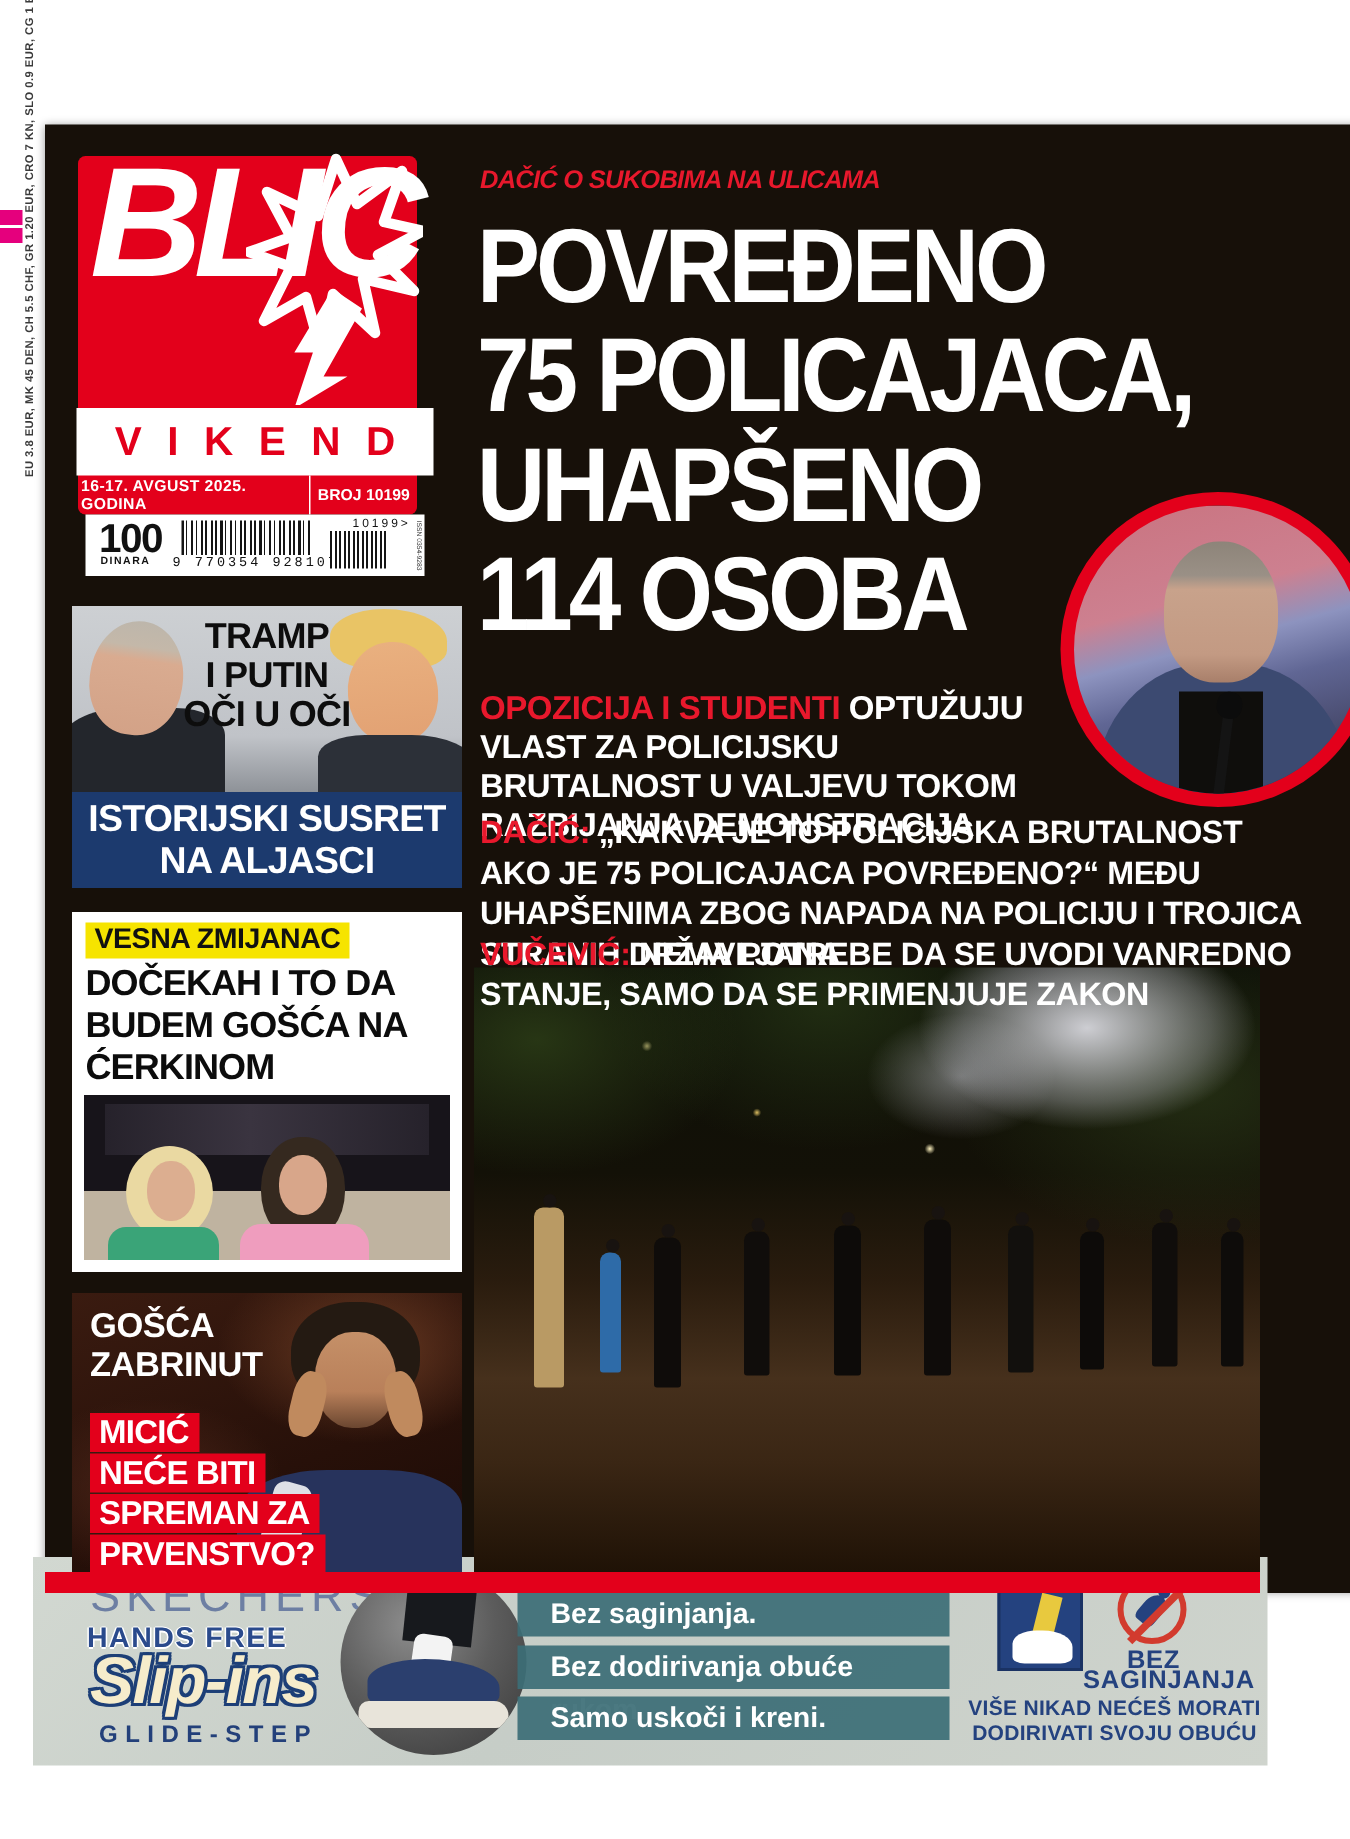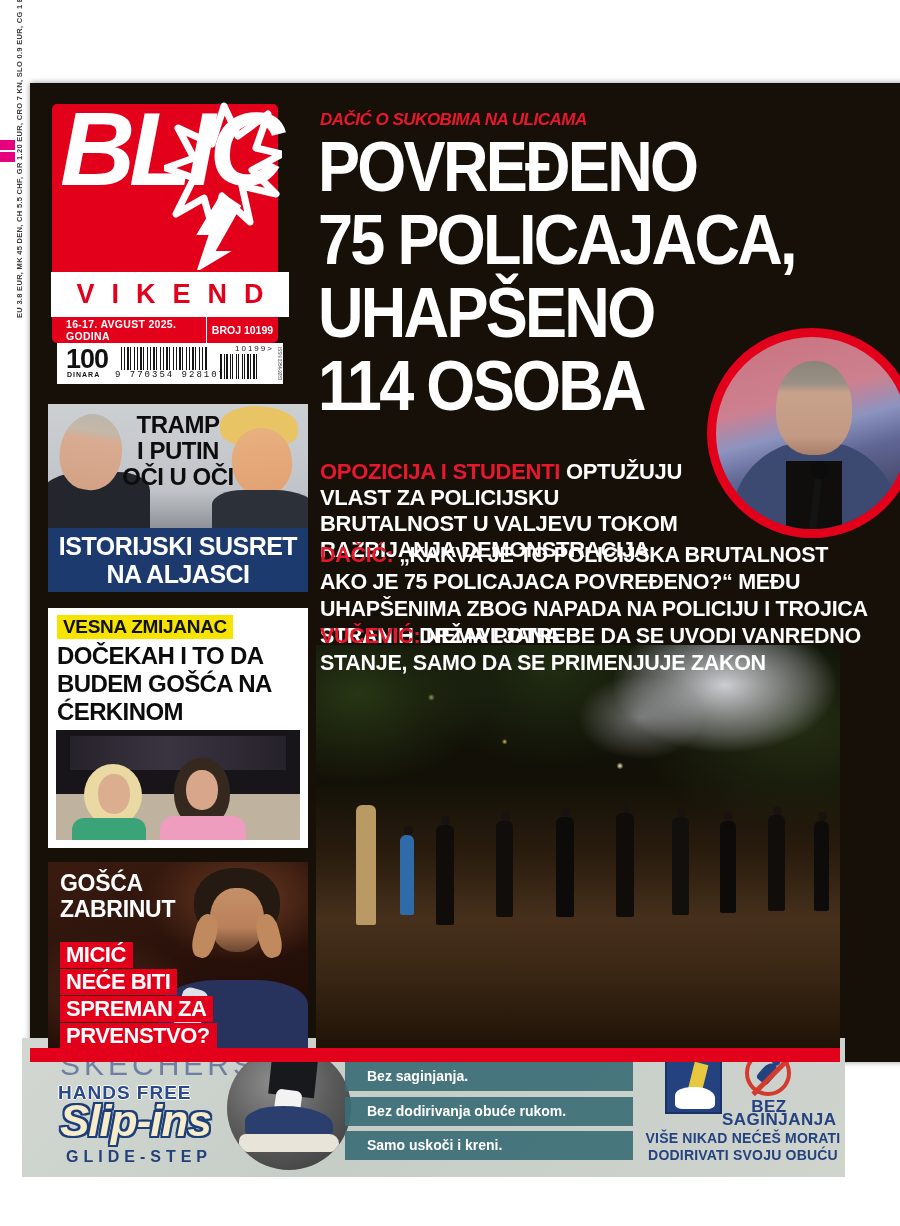--- a/index.html
+++ b/index.html
@@ -13,34 +13,34 @@
   
   .front { position:absolute; left:30px; top:43px; width:888px; height:979px; background:#171009; overflow:hidden; box-shadow:0 0 6px rgba(0,0,0,.4);margin-top:40px; }
 
   
   .logo-box { position:absolute; left:22px; top:21px; width:226px; height:239px; background:#e3001b; border-radius:5px; }
   .blic { position:absolute; left:8px; top:-14px; font-size:104px; font-weight:900; font-style:italic; color:#fff; letter-spacing:-6px; z-index:2; }
   .starburst { position:absolute; right:-4px; top:-2px; z-index:1; }
   .vikend-band { position:absolute; left:-1px; top:168px; width:238px; height:45px; background:#fff; z-index:3; display:flex; align-items:center; justify-content:center; }
   .vikend-band span { color:#e3001b; font-size:27px; font-weight:900; letter-spacing:17px; text-indent:17px; }
   .date-strip { position:absolute; left:0; top:213px; width:100%; height:26px; display:flex; align-items:center; z-index:3; color:#fff; font-size:10.5px; font-weight:700; }
-  .date-strip .d-left { flex:1; padding-left:14px; letter-spacing:.3px; }
+  .date-strip .d-left { flex:1; padding-left:2px; letter-spacing:.3px; }
   .date-strip .d-right { width:72px; text-align:center; border-left:1px solid #fff; align-self:stretch; display:flex; align-items:center; justify-content:center; }
   .barcode-box { position:absolute; left:27px; top:260px; width:226px; height:41px; background:#fff; }
   .price-num { position:absolute; left:9px; top:1px; font-size:27px; font-weight:700; color:#111; letter-spacing:-1px; }
   .price-unit { position:absolute; left:10px; top:28px; font-size:7px; font-weight:700; color:#111; letter-spacing:1px; }
   .bars-main { position:absolute; left:64px; top:4px; width:86px; height:23px; background:repeating-linear-gradient(90deg,#151515 0 1.5px,#fff 1.5px 3px,#151515 3px 4px,#fff 4px 6.5px); }
   .bars-digits { position:absolute; left:58px; top:27px; font-family:"Liberation Mono",monospace; font-size:9px; letter-spacing:2px; color:#111; }
   .bars-small { position:absolute; left:163px; top:11px; width:38px; height:25px; background:repeating-linear-gradient(90deg,#151515 0 1.5px,#fff 1.5px 3.5px,#151515 3.5px 4.5px,#fff 4.5px 6px); }
   .bars-small-num { position:absolute; left:178px; top:1px; font-family:Liberation Sans, sans-serif; font-size:8px; letter-spacing:2px; color:#111; }
   .issn { position:absolute; right:1px; top:4px; writing-mode:vertical-rl; font-size:4.5px; color:#333; }
 
   
   .kicker { position:absolute; left:290px; top:27px; font-size:17px; font-weight:900; font-style:italic; color:#e8182c; letter-spacing:-.5px; z-index:5; }
-  .headline { position:absolute; left:288px; top:48px; z-index:5; }
+  .headline { position:absolute; left:288px; top:58px; z-index:5; }
   .headline div { height:73px; line-height:73px; font-size:70px; font-weight:900; color:#fff; letter-spacing:-3px; transform:scaleX(.9); transform-origin:left center; white-space:nowrap; }
   .deck { position:absolute; left:290px; top:376px; width:378px; font-size:22px; font-weight:900; line-height:26px; color:#fff; letter-spacing:-.3px; z-index:5; }
   .deck .tag { color:#e8182c; }
   .quote1 { position:absolute; left:290px; top:459px; width:548px; font-size:21.5px; font-weight:900; line-height:27px; color:#fff; letter-spacing:-.3px; z-index:5; }
   .quote1 .tag, .quote2 .tag { color:#e8182c; }
   .quote2 { position:absolute; left:290px; top:540px; width:548px; font-size:21.5px; font-weight:900; line-height:27px; color:#fff; letter-spacing:-.3px; z-index:5; }
 
   
   .dacic { position:absolute; left:677px; top:245px; width:210px; height:210px; border-radius:50%; border:9px solid #e3001b; overflow:hidden; z-index:6; background:linear-gradient(165deg,#c9737f 0%,#cd8090 34%,#8d93bf 48%,#606694 62%,#2e2d44 100%); }
   .dacic .blazer { position:absolute; left:14px; bottom:-18px; width:170px; height:105px; background:#3c4a71; border-radius:45% 45% 0 0/80% 80% 0 0; }
@@ -111,21 +111,21 @@
   .ad { position:absolute; left:22px; top:1038px; width:823px; height:139px; background:linear-gradient(135deg,#d2d8d1 0%,#c6cdc7 45%,#cfd4cd 100%); }
   .ad-brand { position:absolute; left:38px; top:10px; font-size:30px; font-weight:400; color:#6d7fa3; letter-spacing:4px; }
   .ad-l1 { position:absolute; left:36px; top:44px; font-size:19px; font-weight:900; color:#2a4a8c; letter-spacing:1px; text-shadow:-1px 0 #fff,1px 0 #fff,0 -1px #fff,0 1px #fff; }
   .ad-l2 { position:absolute; left:38px; top:58px; font-size:44px; font-weight:900; font-style:italic; color:#f6eccb; letter-spacing:-1px; text-shadow:-2px 0 #1d3f77,2px 0 #1d3f77,0 -2px #1d3f77,0 2px #1d3f77,-2px -2px #1d3f77,2px 2px #1d3f77,-2px 2px #1d3f77,2px -2px #1d3f77; }
   .ad-l3 { position:absolute; left:44px; top:110px; font-size:16px; font-weight:800; color:#23407a; letter-spacing:5px; }
   .ad-shoe { position:absolute; left:205px; top:8px; width:124px; height:124px; border-radius:50%; overflow:hidden; background:radial-gradient(circle at 38% 30%,#8d8d8d 0%,#5c5c5c 48%,#383838 100%); }
   .ad-pant { position:absolute; left:44px; top:-6px; width:46px; height:56px; background:#17191d; transform:rotate(6deg); }
   .ad-sock { position:absolute; left:48px; top:44px; width:26px; height:26px; background:#f3f3f3; border-radius:6px; transform:rotate(8deg); }
   .ad-sneaker { position:absolute; left:18px; top:60px; width:88px; height:34px; background:#2b3f6e; border-radius:46% 60% 30% 30%; }
   .ad-sole { position:absolute; left:12px; top:88px; width:100px; height:18px; background:#e8e4da; border-radius:10px 14px 12px 12px; }
-  .ad-bullets span { position:absolute; left:323px; width:288px; height:29px; line-height:29px; background:rgba(60,110,118,.92); color:#fff; font-size:14px; font-weight:800; padding-left:22px; }
+  .ad-bullets span { position:absolute; left:323px; width:288px; height:29px; line-height:29px; background:rgba(60,110,118,.92); color:#fff; font-size:19px; font-weight:800; padding-left:22px; }
   .ad-foot-icon { position:absolute; left:643px; top:19px; width:57px; height:57px; background:#24427f; border:2px solid #1a3263; }
   .ad-foot-icon .leg { position:absolute; left:24px; top:4px; width:14px; height:30px; background:#e8c93e; transform:rotate(14deg); }
   .ad-foot-icon .foot { position:absolute; left:8px; top:28px; width:40px; height:22px; background:#fff; border-radius:40% 50% 20% 20%; }
   .ad-nobend { position:absolute; left:723px; top:12px; width:46px; height:46px; border-radius:50%; border:4px solid #d23b2e; }
   .ad-nobend .man { position:absolute; left:12px; top:8px; width:14px; height:22px; background:#24427f; border-radius:50% 50% 20% 20%; transform:rotate(40deg); }
   .ad-nobend .man::before { content:""; position:absolute; top:-7px; left:2px; width:8px; height:8px; border-radius:50%; background:#24427f; }
   .ad-nobend .slash { position:absolute; left:20px; top:-4px; width:5px; height:52px; background:#d23b2e; transform:rotate(45deg); }
   .ad-badge { position:absolute; left:700px; top:62px; width:94px; text-align:center; font-size:17px; font-weight:900; color:#24427f; line-height:13px; white-space:pre-line; letter-spacing:.5px; }
   .ad-tagline { position:absolute; left:612px; top:92px; width:218px; text-align:center; font-size:14px; font-weight:800; color:#24427f; line-height:17px; white-space:pre-line; letter-spacing:.2px; }
 </style>

